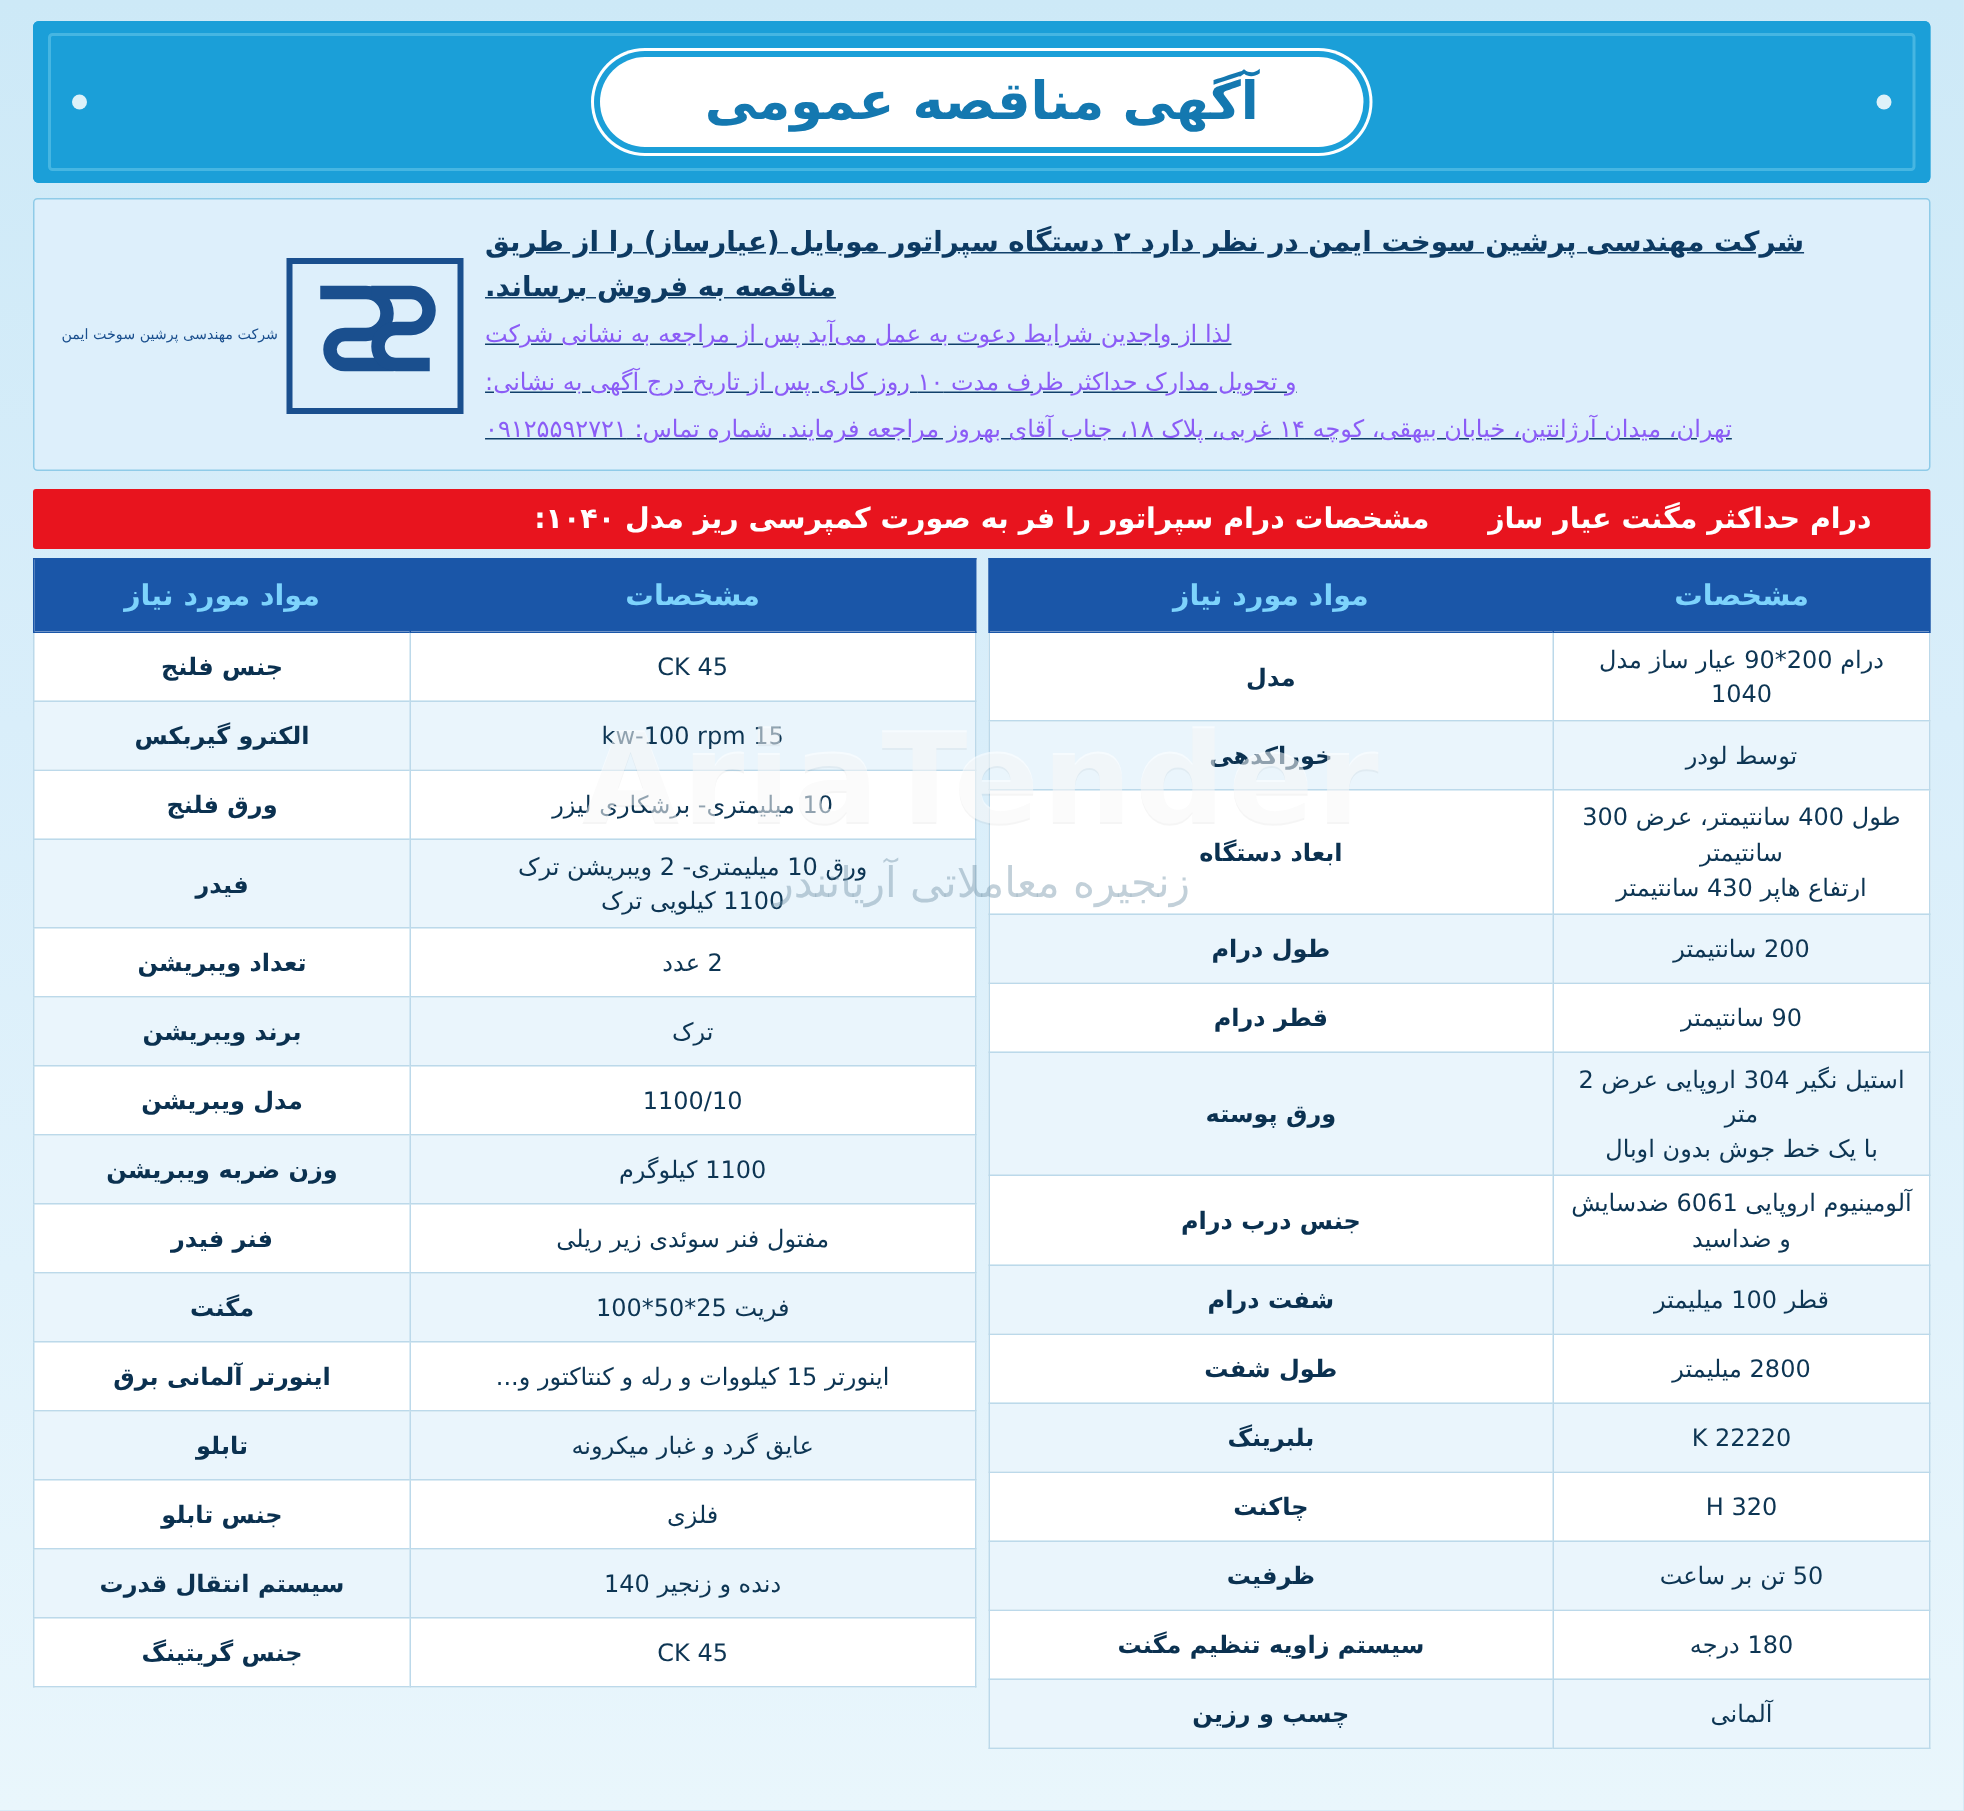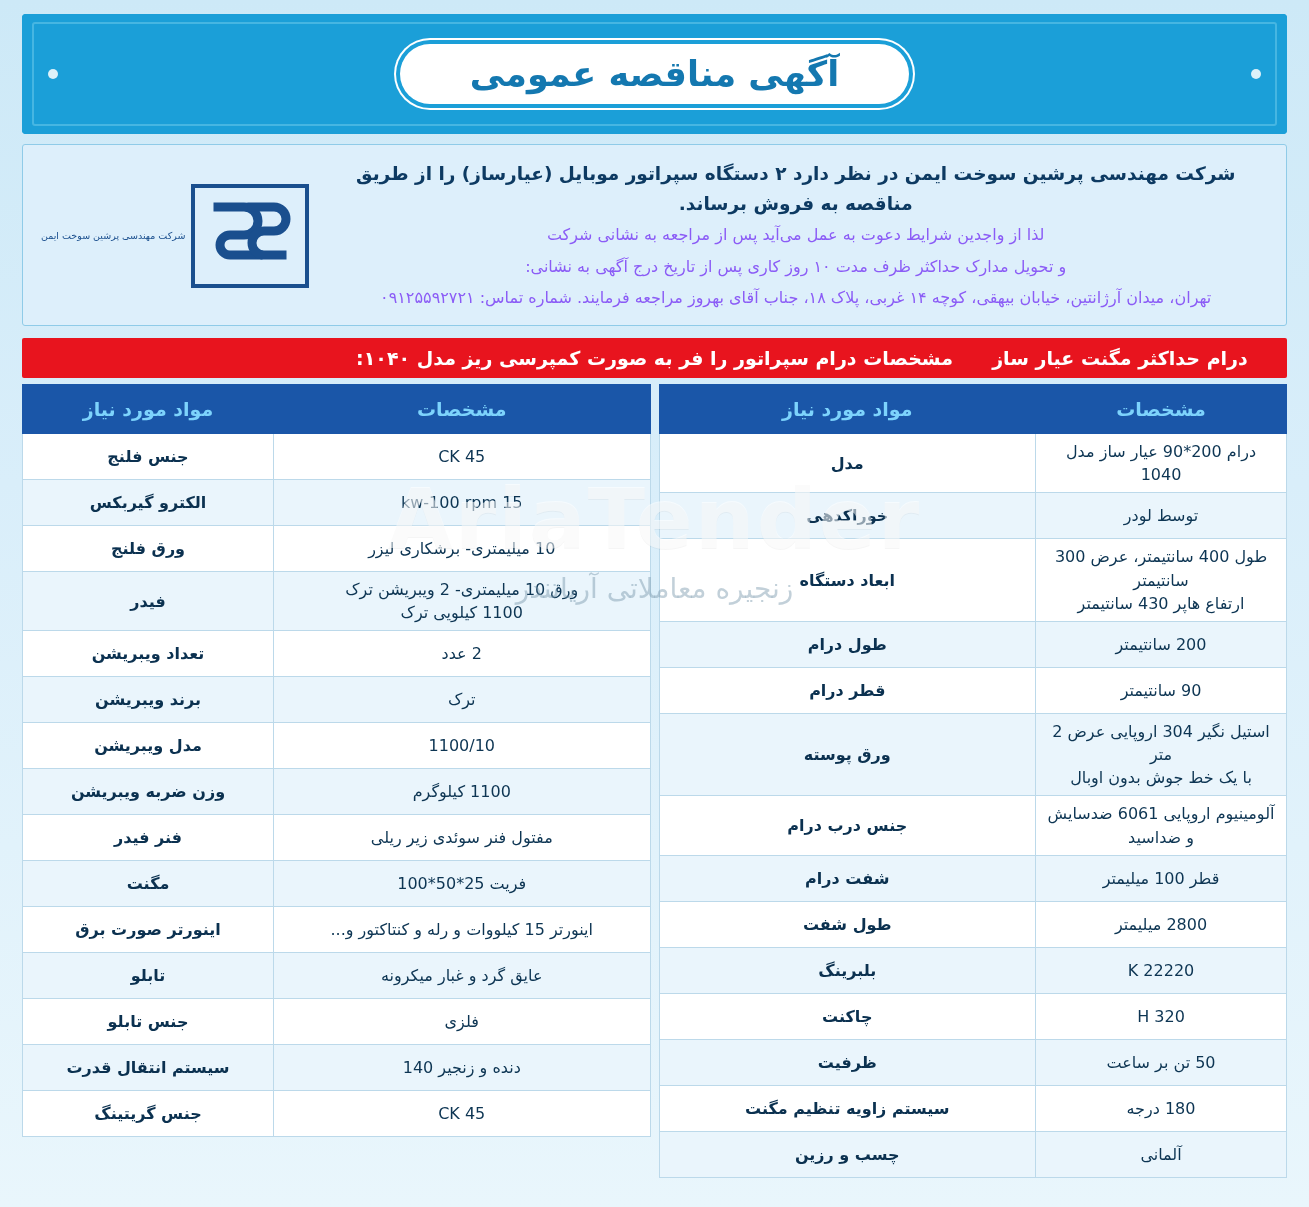--- a/index.html
+++ b/index.html
@@ -13,21 +13,21 @@
     position:relative;
     width:1309px;height:1207px;
     box-sizing:border-box;
     background:
       linear-gradient(180deg,#cde9f7 0%, #d9eefa 40%, #e9f6fc 100%);
     padding:14px 22px 10px 22px;
   }
   
   .banner{
     position:relative;
-    height:120px;
+    height:108px;
     background:#1b9fd8;
     border-radius:4px;
     display:flex;align-items:center;justify-content:center;
     box-shadow:inset 0 0 0 1px #1b9fd8;
   }
   .banner::before{
     content:"";position:absolute;left:10px;right:10px;top:8px;bottom:8px;
     border:2px solid #5dc3e8;border-radius:3px;opacity:.65;
   }
   .banner-plate{
@@ -56,23 +56,24 @@
     border:1px solid #8fcbe8;
     border-radius:3px;
     display:flex;
     align-items:stretch;
     padding:14px 18px 12px 18px;
     min-height:160px;
     box-sizing:border-box;
   }
   .intro-text{
     flex:1 1 auto;
-    text-align:center;
+    text-align:left;
     color:#10406b;
     padding-left:14px;
+    text-decoration:underline;
   }
   .intro-text .l1{
     font-size:18.5px;font-weight:bold;line-height:1.6;color:#0d3a62;
   }
   .intro-text .ln{
     font-size:16px;line-height:1.85;color:#8b5cf6;margin-top:2px;
   }
   .intro-logo{
     flex:0 0 172px;
     display:flex;flex-direction:row;align-items:center;justify-content:center;
@@ -313,21 +314,21 @@
           <tr>
             <td>مفتول فنر سوئدی زیر ریلی</td>
             <td class="key">فنر فیدر</td>
           </tr>
           <tr>
             <td>فریت 25*50*100</td>
             <td class="key">مگنت</td>
           </tr>
           <tr>
             <td>اینورتر 15 کیلووات و رله و کنتاکتور و...</td>
-            <td class="key">اینورتر صورت برق</td>
+            <td class="key">اینورتر آلمانی برق</td>
           </tr>
           <tr>
             <td>عایق گرد و غبار میکرونه</td>
             <td class="key">تابلو</td>
           </tr>
           <tr>
             <td>فلزی</td>
             <td class="key">جنس تابلو</td>
           </tr>
           <tr>

